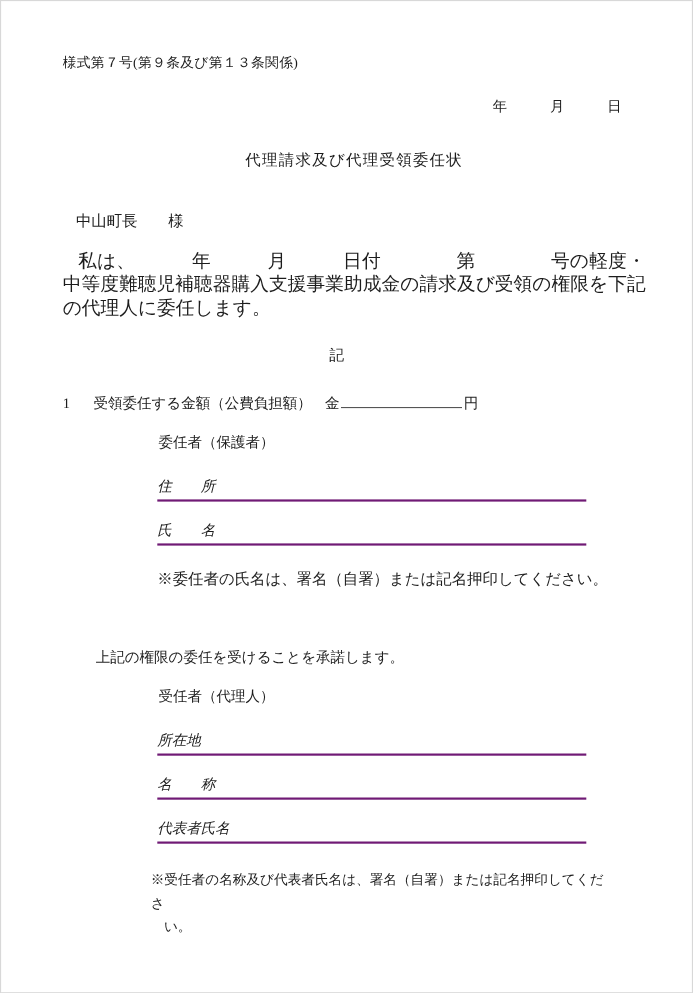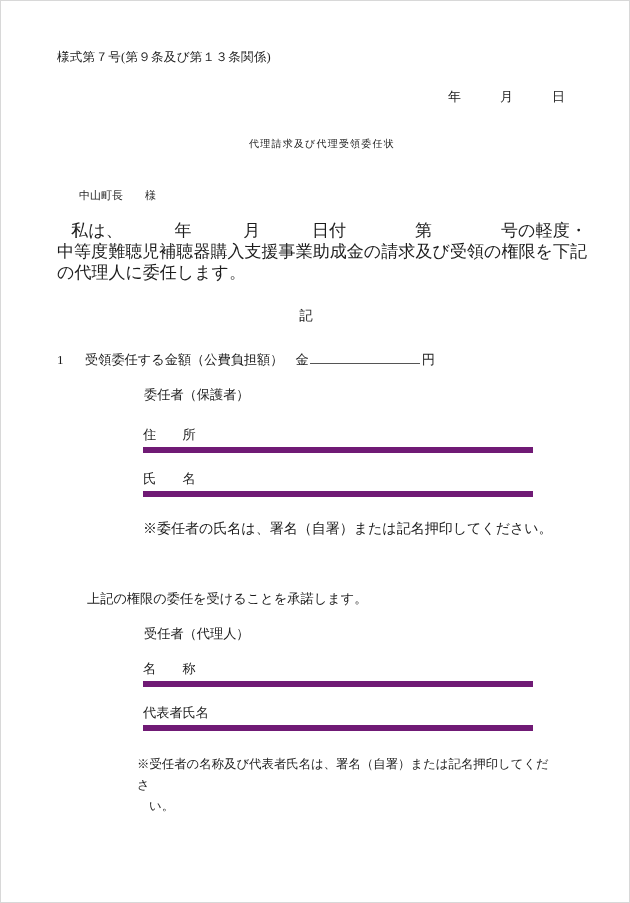--- a/index.html
+++ b/index.html
@@ -37,27 +37,27 @@
   .date-row {
     margin-top: 22px;
     text-align: right;
     font-size: 13px;
     padding-right: 22px;
     white-space: pre;
   }
   .title {
     margin-top: 31px;
     text-align: center;
-    font-size: 10px;
+    font-size: 14px;
     letter-spacing: 1.2px;
   }
   .addressee {
     margin-top: 37px;
-    margin-left: 22px;
-    font-size: 11px;
+    margin-left: 12px;
+    font-size: 14px;
     white-space: pre;
   }
   .body-para {
     margin-top: 17px;
     font-size: 17px;
     line-height: 21px;
     text-indent: 14px;
     text-align: justify;
     white-space: pre-wrap;
   }
@@ -92,24 +92,25 @@
     margin-left: 87px;
     font-size: 13.2px;
     white-space: pre;
   }
   .field {
     margin-left: 86px;
     margin-top: 17px;
     width: 390px;
     display: flex;
     align-items: baseline;
-    border-bottom: 6px solid #701a75;
+    border-bottom: 2px solid #701a75;
     font-size: 13.2px;
     padding-bottom: 3px;
     white-space: pre;
+    font-style: italic;
   }
   .field.first { margin-top: 22px; }
   .field-label { display: inline-block; }
   .note {
     margin-top: 22px;
     margin-left: 86px;
     font-size: 14px;
     line-height: 19px;
     white-space: pre;
   }
@@ -167,20 +168,24 @@
       <span class="field-label">氏　　名</span>
       <span class="field-value"></span>
     </div>
 
     <div class="note">※委任者の氏名は、署名（自署）または記名押印してください。</div>
 
     <div class="consent">上記の権限の委任を受けることを承諾します。</div>
 
     <div class="sub-head">受任者（代理人）</div>
 
+    <div class="field first">
+      <span class="field-label">所在地</span>
+      <span class="field-value"></span>
+    </div>
 
     <div class="field">
       <span class="field-label">名　　称</span>
       <span class="field-value"></span>
     </div>
 
     <div class="field">
       <span class="field-label">代表者氏名</span>
       <span class="field-value"></span>
     </div>

